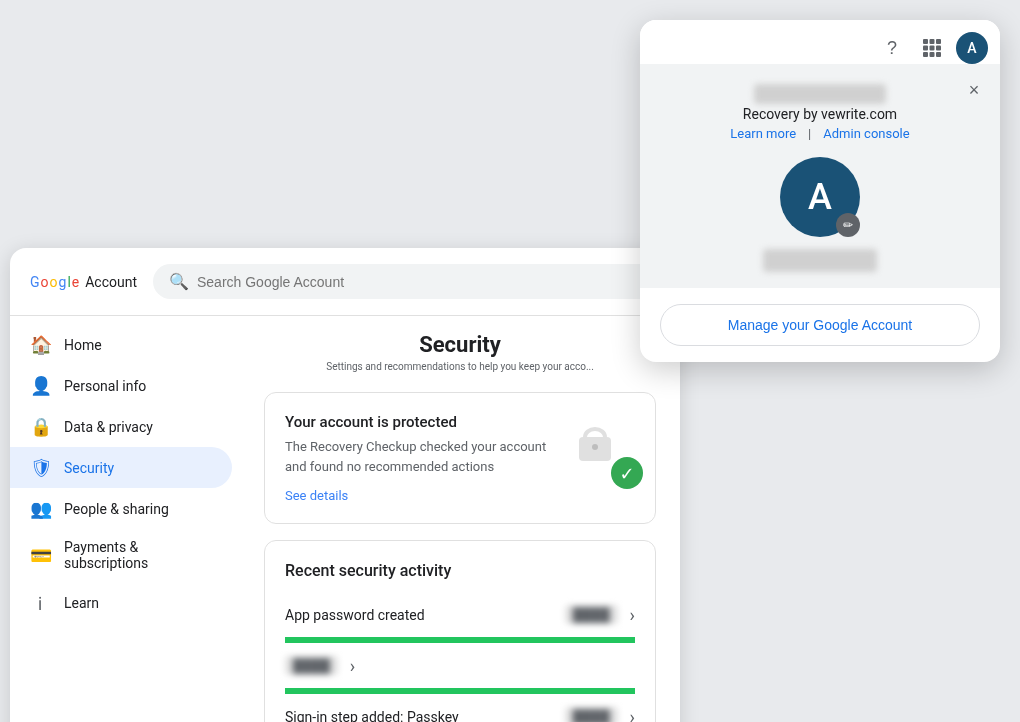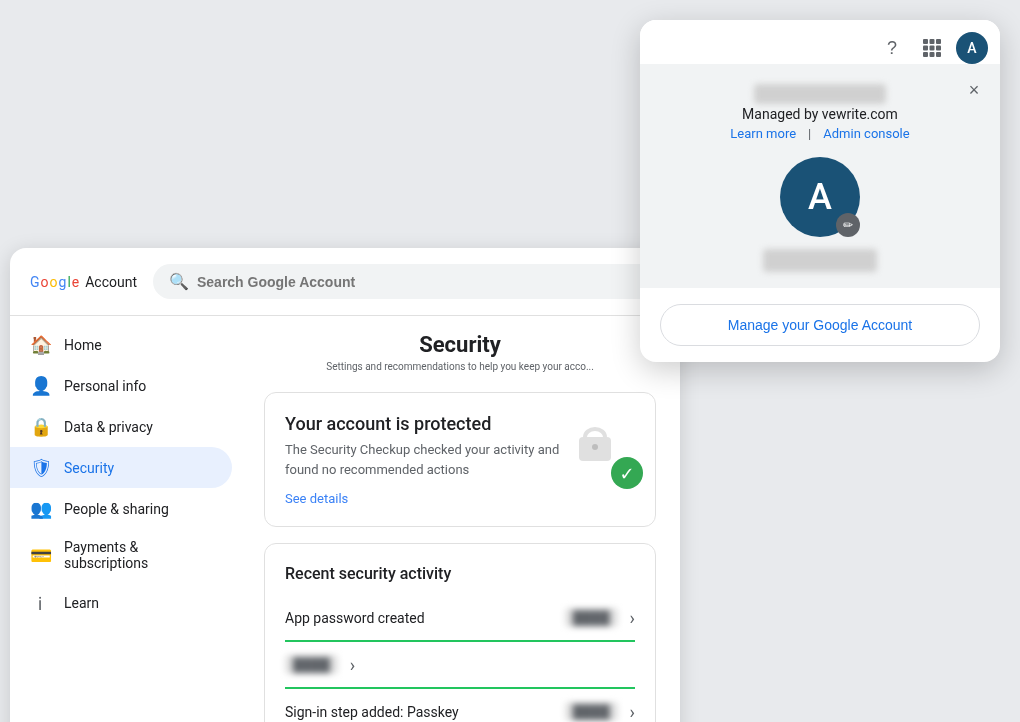--- a/index.html
+++ b/index.html
@@ -68,21 +68,20 @@
       gap: 8px;
     }
 
     .search-bar input {
       border: none;
       background: transparent;
       outline: none;
       font-size: 14px;
       color: #202124;
       width: 100%;
-      font-weight: bold;
     }
 
     .search-icon-svg {
       color: #5f6368;
       font-size: 16px;
     }
 
     
     .account-body {
       display: flex;
@@ -147,21 +146,21 @@
 
     
     .card {
       border: 1px solid #e0e0e0;
       border-radius: 12px;
       padding: 20px;
       margin-bottom: 16px;
     }
 
     .card-title {
-      font-size: 18px;
+      font-size: 15px;
       font-weight: 500;
       color: #202124;
       margin-bottom: 6px;
     }
 
     .card-desc {
       font-size: 13px;
       color: #5f6368;
       line-height: 1.5;
       max-width: 280px;
@@ -193,21 +192,21 @@
       font-size: 16px;
       font-weight: 500;
       color: #202124;
       margin-bottom: 12px;
     }
 
     .activity-item {
       display: flex;
       align-items: center;
       padding: 12px 0;
-      border-bottom: 2px solid #22c55e;
+      border-bottom: 6px solid #22c55e;
       cursor: pointer;
     }
 
     .activity-item:last-of-type {
       border-bottom: none;
     }
 
     .activity-label {
       flex: 1;
       font-size: 14px;
@@ -456,21 +455,21 @@
       </div>
     </div>
 
     <div class="main-content">
       <h1 class="page-title">Security</h1>
       <p class="page-subtitle">Settings and recommendations to help you keep your acco...</p>
 
       <div class="card protected-card">
         <div>
           <div class="card-title">Your account is protected</div>
-          <div class="card-desc">The Security Checkup checked your activity and found no recommended actions</div>
+          <div class="card-desc">The Recovery Checkup checked your account and found no recommended actions</div>
           <a class="see-details">See details</a>
         </div>
         <div class="shield-container">
           <div style="position:relative; width:64px; height:72px;">
             <svg width="48" height="56" viewBox="0 0 48 56">
               <rect x="8" y="24" width="32" height="24" rx="4" fill="#e0e0e0"></rect>
               <rect x="14" y="16" width="20" height="16" rx="10" fill="none" stroke="#e0e0e0" stroke-width="4"></rect>
               <circle cx="24" cy="34" r="3" fill="#bdbdbd"></circle>
             </svg>
             <div style="position:absolute; bottom:-4px; right:-8px; width:32px; height:32px; background:#34a853; border-radius:50%; display:flex; align-items:center; justify-content:center;">
@@ -526,21 +525,21 @@
       <span>A</span>
     </div>
   </div>
 
   <div class="popup-header">
     <button class="close-btn">
       <span>×</span>
     </button>
 
     <div class="popup-email blurred">user@vewrite.com</div>
-    <div class="popup-managed">Managed by vewrite.com</div>
+    <div class="popup-managed">Recovery by vewrite.com</div>
     <div class="popup-links">
       <a>Learn more</a>
       <span>|</span>
       <a>Admin console</a>
     </div>
 
     <div class="popup-avatar">
       <span>A</span>
       <div class="avatar-edit">
         <span>✏</span>

